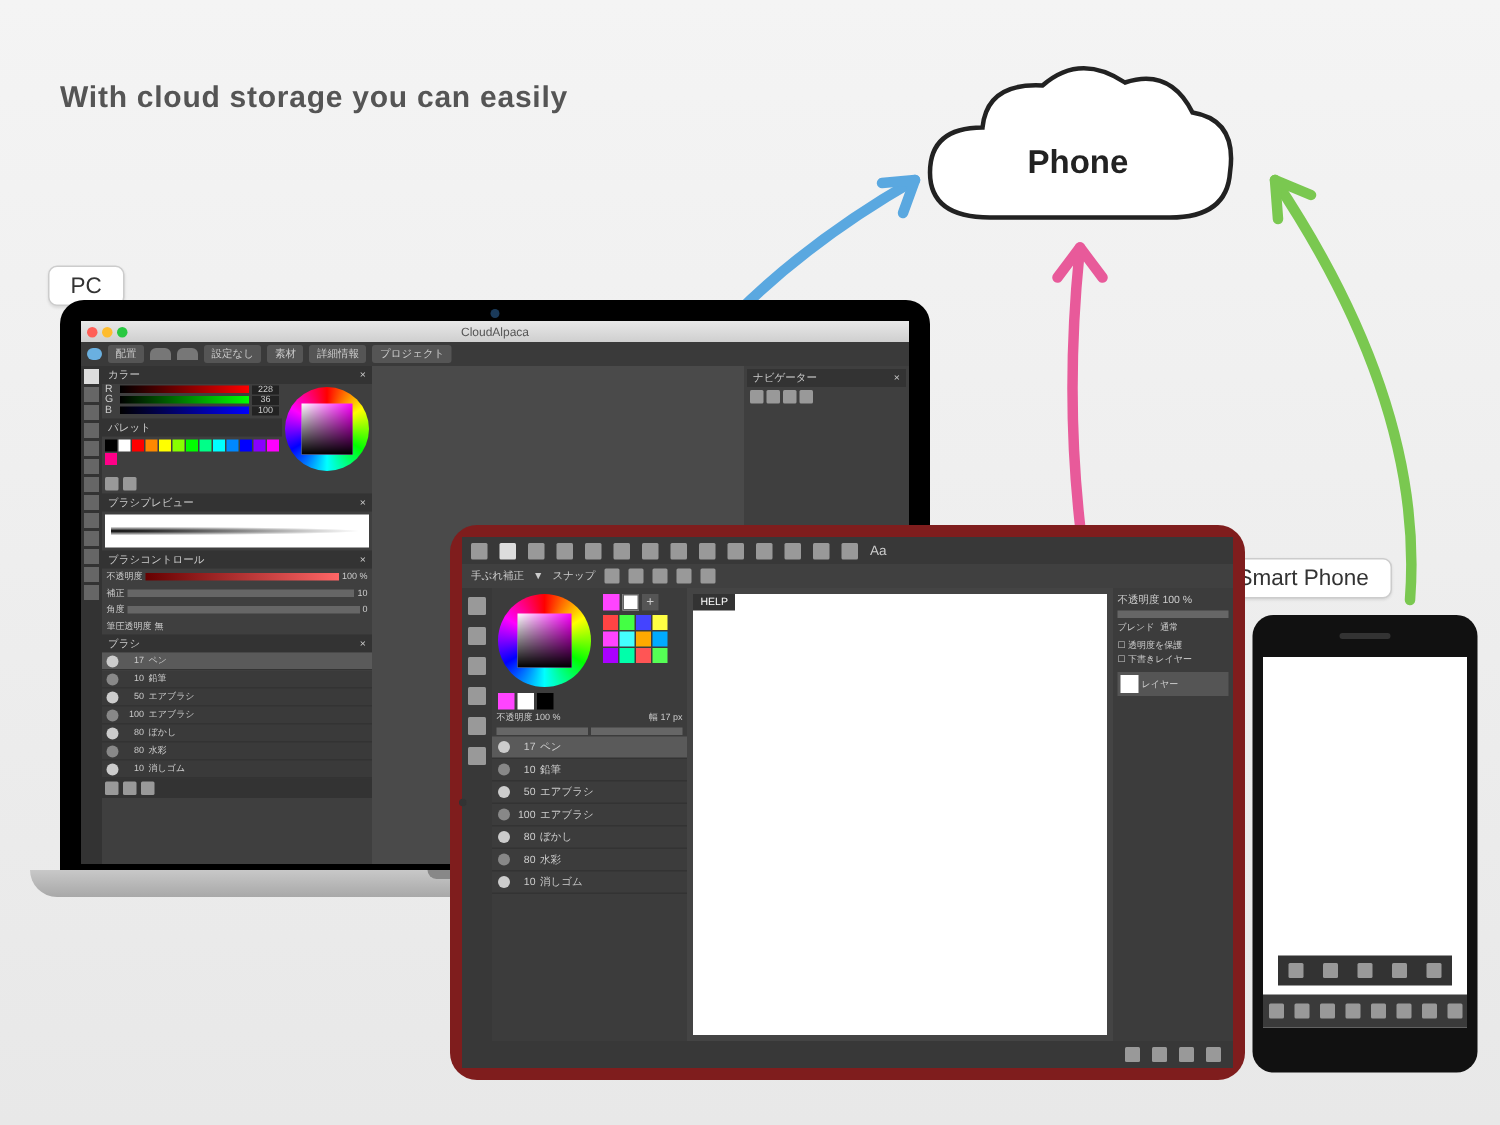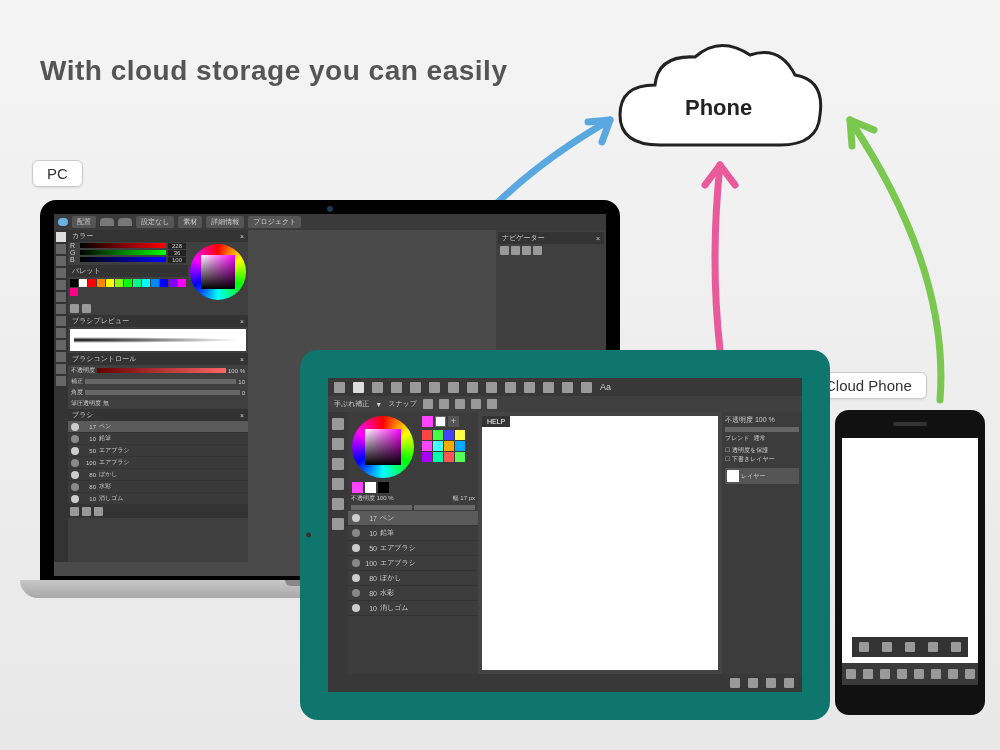--- a/index.html
+++ b/index.html
@@ -4,21 +4,21 @@
 <style>
   * { box-sizing: border-box; margin: 0; padding: 0; }
   body {
     width: 1000px; height: 750px;
     font-family: Arial, "Hiragino Sans", sans-serif;
     background: linear-gradient(to bottom, #f4f4f4 0%, #e8e8e8 100%);
     position: relative; overflow: hidden;
   }
   .headline {
     position: absolute; top: 50px; left: 40px;
-    font-size: 28px; font-weight: 600; color: #555; line-height: 1.5;
+    font-size: 20px; font-weight: 600; color: #555; line-height: 1.5;
     letter-spacing: 0.5px;
   }
   .badge {
     position: absolute; background: #fff; border: 1px solid #ccc;
     border-radius: 6px; padding: 4px 14px; font-size: 15px;
     color: #333; box-shadow: 0 1px 2px rgba(0,0,0,0.1);
   }
   
   .cloud-wrap { position: absolute; top: 35px; left: 600px; }
   .cloud-label {
@@ -84,21 +84,21 @@
   .brush-item{display:flex;align-items:center;gap:3px;padding:1px 3px;font-size:6px;border-bottom:1px solid #333;}
   .brush-item .sz{width:14px;text-align:right;}
   .brush-item.sel{background:#5a5a5a;}
   .tool-col{width:14px;background:#333;display:flex;flex-direction:column;align-items:center;gap:2px;padding:2px 0;}
   .tool-col span{width:10px;height:10px;background:#666;}
 
   
   .tablet {
     position: absolute; top: 350px; left: 300px;
     width: 530px; height: 370px;
-    background: #0f766e; border-radius: 18px; padding: 28px;
+    background: #7f1d1d; border-radius: 18px; padding: 8px;
   }
   .tablet-cam{position:absolute;top:50%;left:6px;transform:translateY(-50%);width:5px;height:5px;background:#333;border-radius:50%;}
   .tablet-inner{width:100%;height:100%;background:#444;display:flex;flex-direction:column;font-size:8px;color:#ccc;overflow:hidden;}
   .tab-top{height:18px;background:#383838;display:flex;align-items:center;gap:8px;padding:0 6px;}
   .tab-top span{width:11px;height:11px;display:inline-block;}
   .tab-sub{height:16px;background:#404040;display:flex;align-items:center;gap:6px;padding:0 6px;font-size:7px;}
   .tab-body{flex:1;display:flex;}
   .tab-tools{width:20px;background:#383838;display:flex;flex-direction:column;align-items:center;gap:8px;padding:6px 0;}
   .tab-tools span{width:12px;height:12px;}
   .tab-left{width:130px;background:#3c3c3c;display:flex;flex-direction:column;}
@@ -149,28 +149,36 @@
 </svg>
 <svg class="arrow" style="top:140px;left:670px" width="100" height="230">
   <path d="M50 210 Q40 120 50 25" stroke="#e85a9a" stroke-width="7" fill="none" stroke-linecap="round"></path>
   <path d="M50 25 L35 45 M50 25 L65 45" stroke="#e85a9a" stroke-width="7" fill="none" stroke-linecap="round"></path>
 </svg>
 <svg class="arrow" style="top:90px;left:820px" width="160" height="330">
   <path d="M120 310 Q130 180 30 30" stroke="#7ac850" stroke-width="7" fill="none" stroke-linecap="round"></path>
   <path d="M30 30 L32 56 M30 30 L54 40" stroke="#7ac850" stroke-width="7" fill="none" stroke-linecap="round"></path>
 </svg>
 
-<div class="badge" style="top:160px;left:32px">PC</div>
+<div class="badge" style="top:177px;left:32px">PC</div>
 <div class="badge" style="top:322px;left:310px">Tablet</div>
-<div class="badge" style="top:372px;left:810px">Cloud Phone</div>
+<div class="badge" style="top:372px;left:810px">Smart Phone</div>
 
 <div class="laptop">
   <div class="laptop-screen">
     <div class="laptop-cam"></div>
     <div class="laptop-inner">
+      <div class="mac-title">
+        <div class="mac-dots">
+          <span style="background:#ff5f57"></span>
+          <span style="background:#febc2e"></span>
+          <span style="background:#28c840"></span>
+        </div>
+        <span class="mac-title-text">CloudAlpaca</span>
+      </div>
       <div class="mac-toolbar">
         <span class="ic" style="width:10px;height:8px;background:#6ab0e0;border-radius:4px"></span>
         <span class="tbtn">配置</span>
         <span class="ic" style="width:14px;height:8px;border-radius:4px 4px 0 0;background:#777"></span>
         <span class="ic" style="width:14px;height:8px;border-radius:4px 4px 0 0;background:#777"></span>
         <span class="tbtn">設定なし</span>
         <span class="tbtn">素材</span>
         <span class="tbtn">詳細情報</span>
         <span class="tbtn">プロジェクト</span>
       </div>

